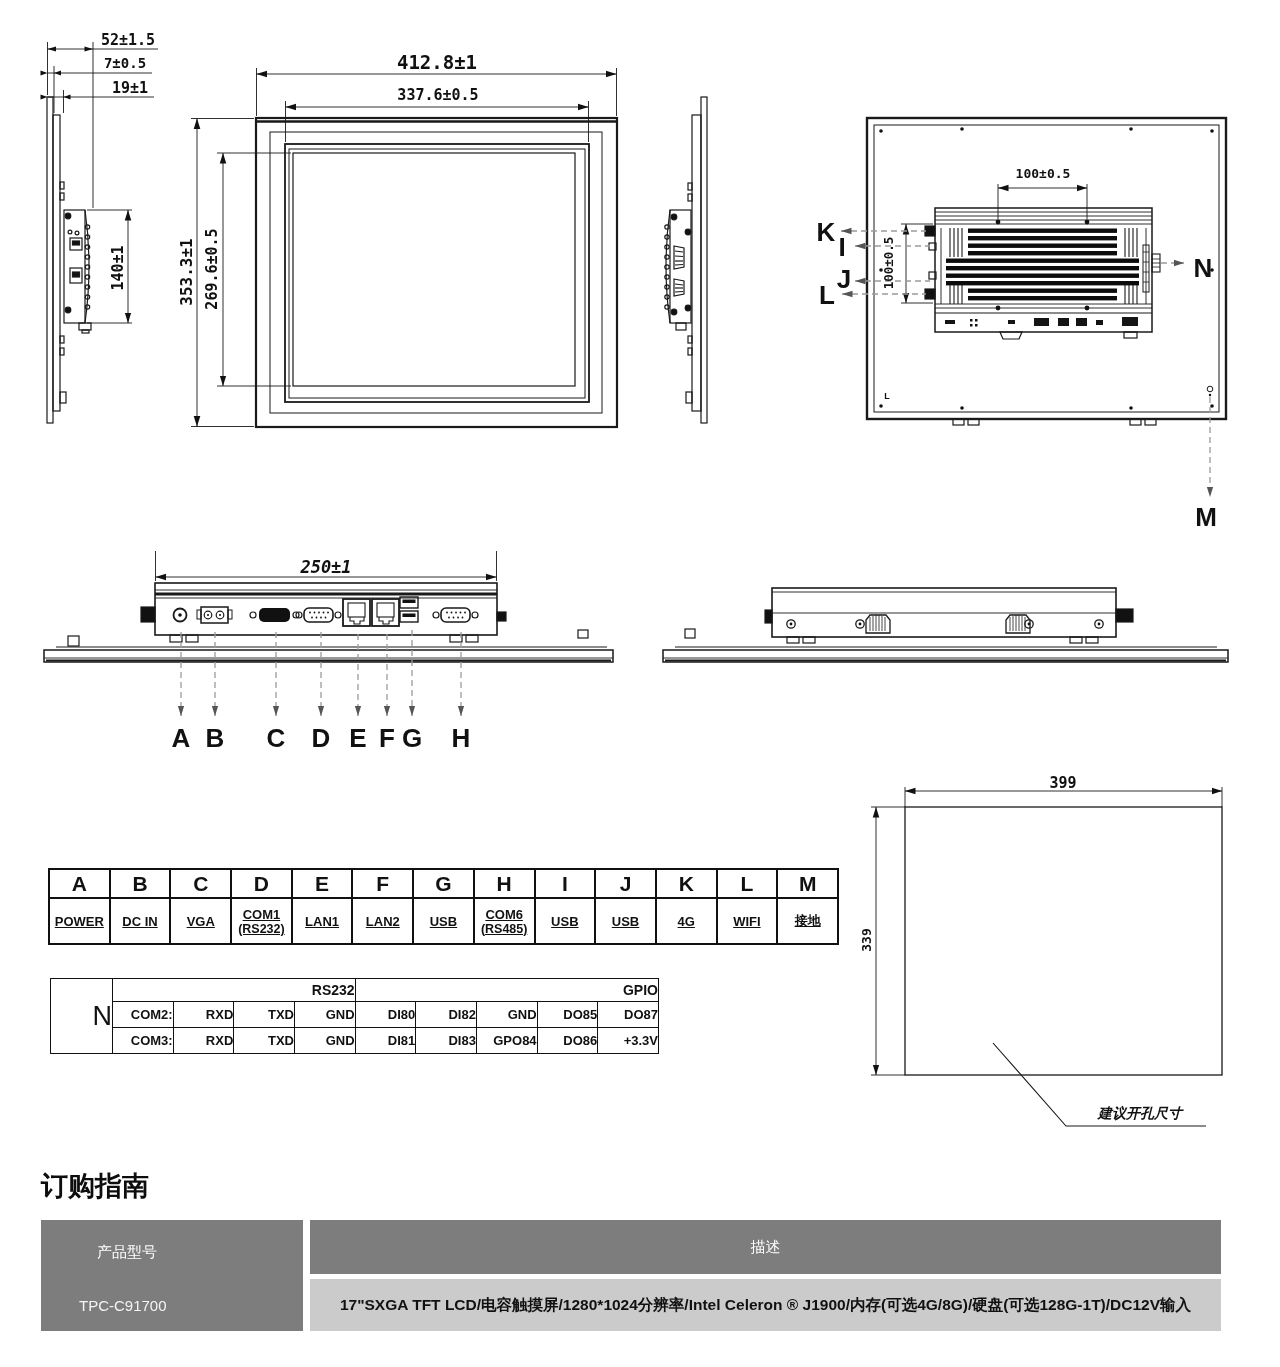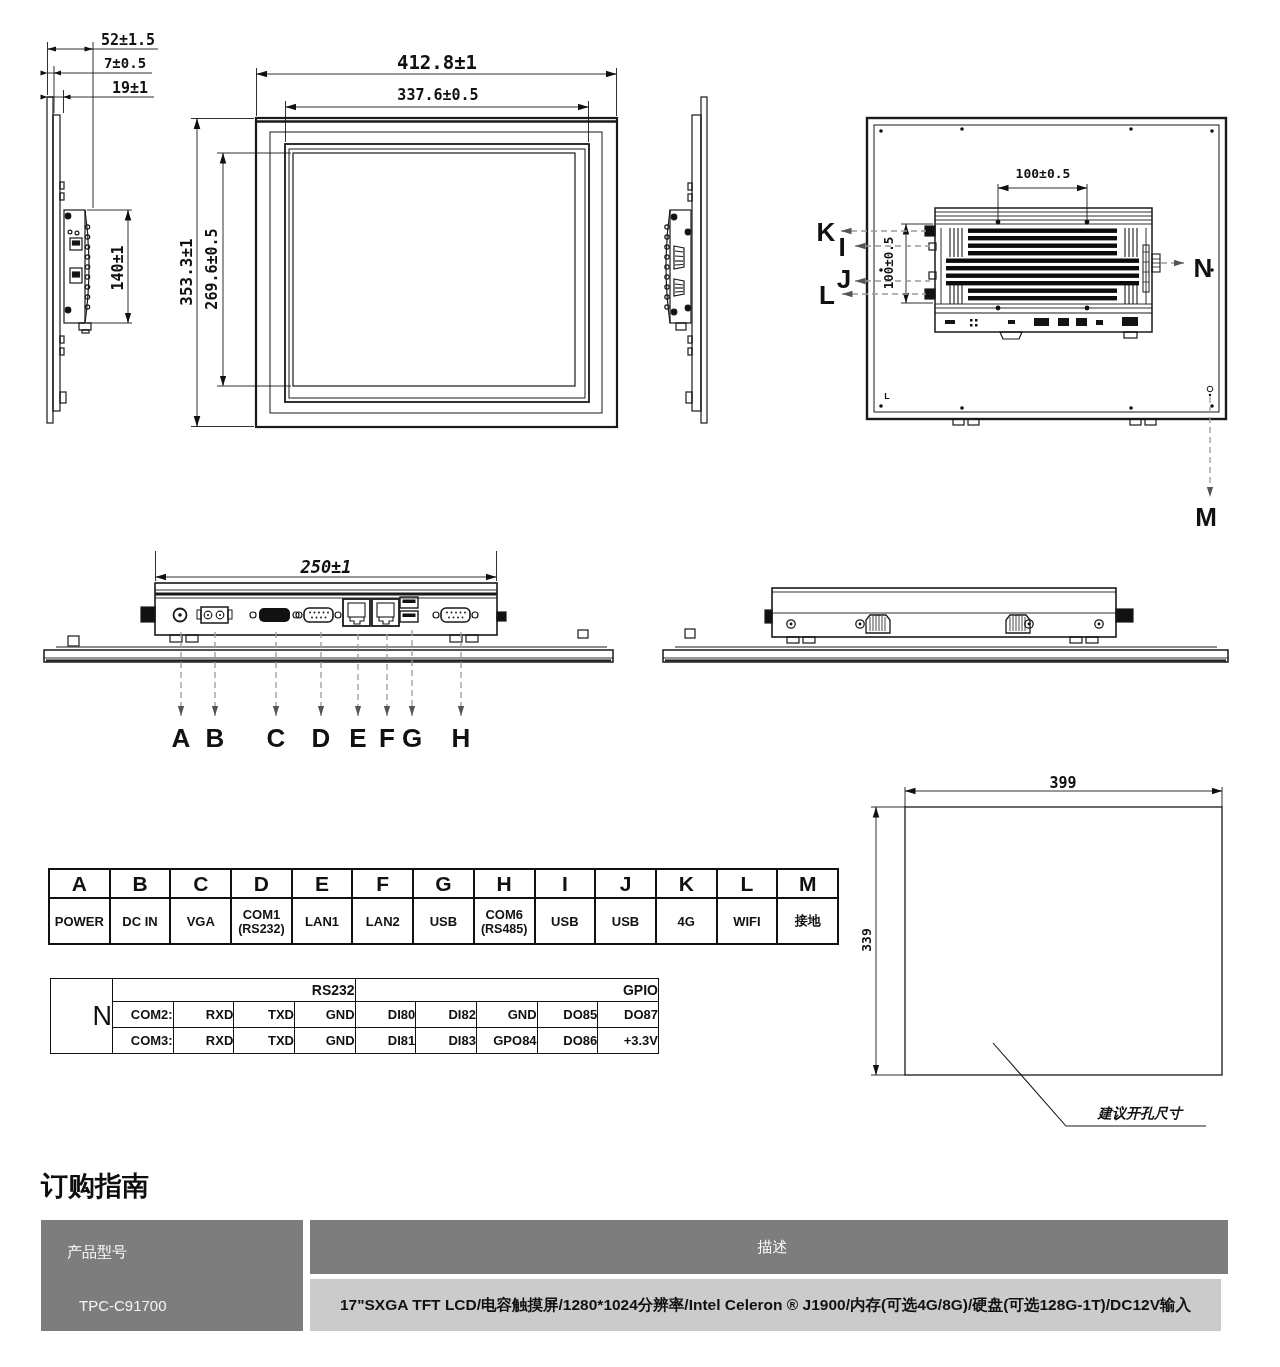--- a/index.html
+++ b/index.html
@@ -10,34 +10,34 @@
   .rot{transform:translate(-50%,-50%) rotate(-90deg);}
   .dim{font-family:"DejaVu Sans Mono","Liberation Mono",monospace;font-weight:700;color:#111;}
   .cl{font-family:"Liberation Sans",sans-serif;font-weight:600;font-size:26px;color:#111;}
   .small-mark{font-size:9px;font-weight:600;}
   .cjk{font-family:"Liberation Sans",sans-serif;}
 
   table{border-collapse:collapse;position:absolute;table-layout:fixed;background:#fff;}
   .io-table{left:48px;top:868px;width:791px;}
   .io-table td{border:2px solid #111;text-align:center;vertical-align:middle;padding:0;overflow:hidden;}
   .io-table .ltr td{height:27px;font-size:21px;font-weight:600;}
-  .io-table .lbl td{height:44px;font-size:13px;font-weight:600;}
+  .io-table .lbl td{height:44px;font-size:13px;font-weight:600;text-decoration:underline;}
   .io-table .l2{font-size:12.5px;}
   .io-table .l2:empty{display:none;}
 
   .n-table{left:50px;top:978px;width:609px;}
   .n-table td{border:1.8px solid #111;text-align:right;vertical-align:middle;padding:0;font-size:13px;font-weight:600;}
   .n-table .ncell{font-size:27px;font-weight:500;}
   .n-table .grp{font-size:14px;height:22px;}
   .n-table .r td{height:25px;}
 
   .order-heading{position:absolute;left:41px;top:1168px;font-size:27px;font-weight:700;color:#0d0d0d;}
   .ocell{position:absolute;display:flex;align-items:center;}
-  .oh{background:#7d7d7d;color:#fff;font-size:15px;padding-left:7px;}
-  .oh-model{left:41px;top:1220px;width:262px;height:64px;padding-left:26px;box-sizing:border-box;}
+  .oh{background:#7d7d7d;color:#fff;font-size:15px;}
+  .oh-model{left:41px;top:1220px;width:262px;height:64px;padding-left:56px;box-sizing:border-box;}
   .oh-desc{left:310px;top:1220px;width:911px;height:54px;justify-content:center;}
   .od-model{left:41px;top:1279px;width:262px;height:52px;background:#7d7d7d;color:#f4f4f4;
             font-size:15px;padding-left:38px;box-sizing:border-box;}
   .od-desc{left:310px;top:1279px;width:911px;height:52px;background:#cbcbcb;color:#111;
            font-size:15.5px;font-weight:600;justify-content:center;}
 </style>
 </head>
 <body>
 
 <div id="stage">

